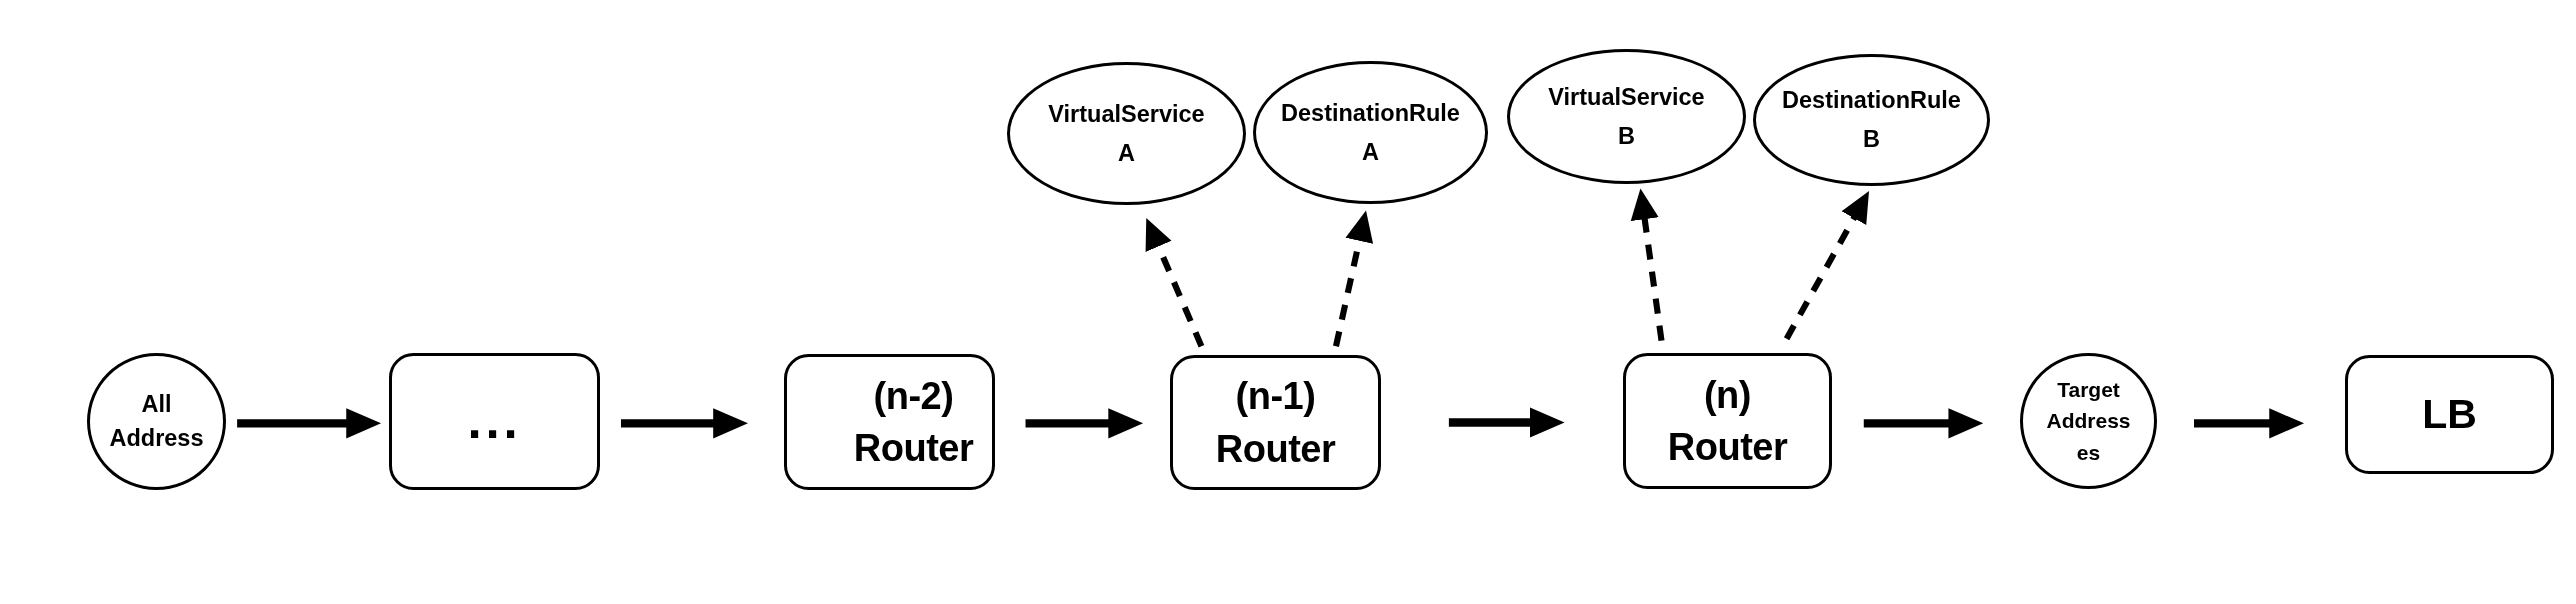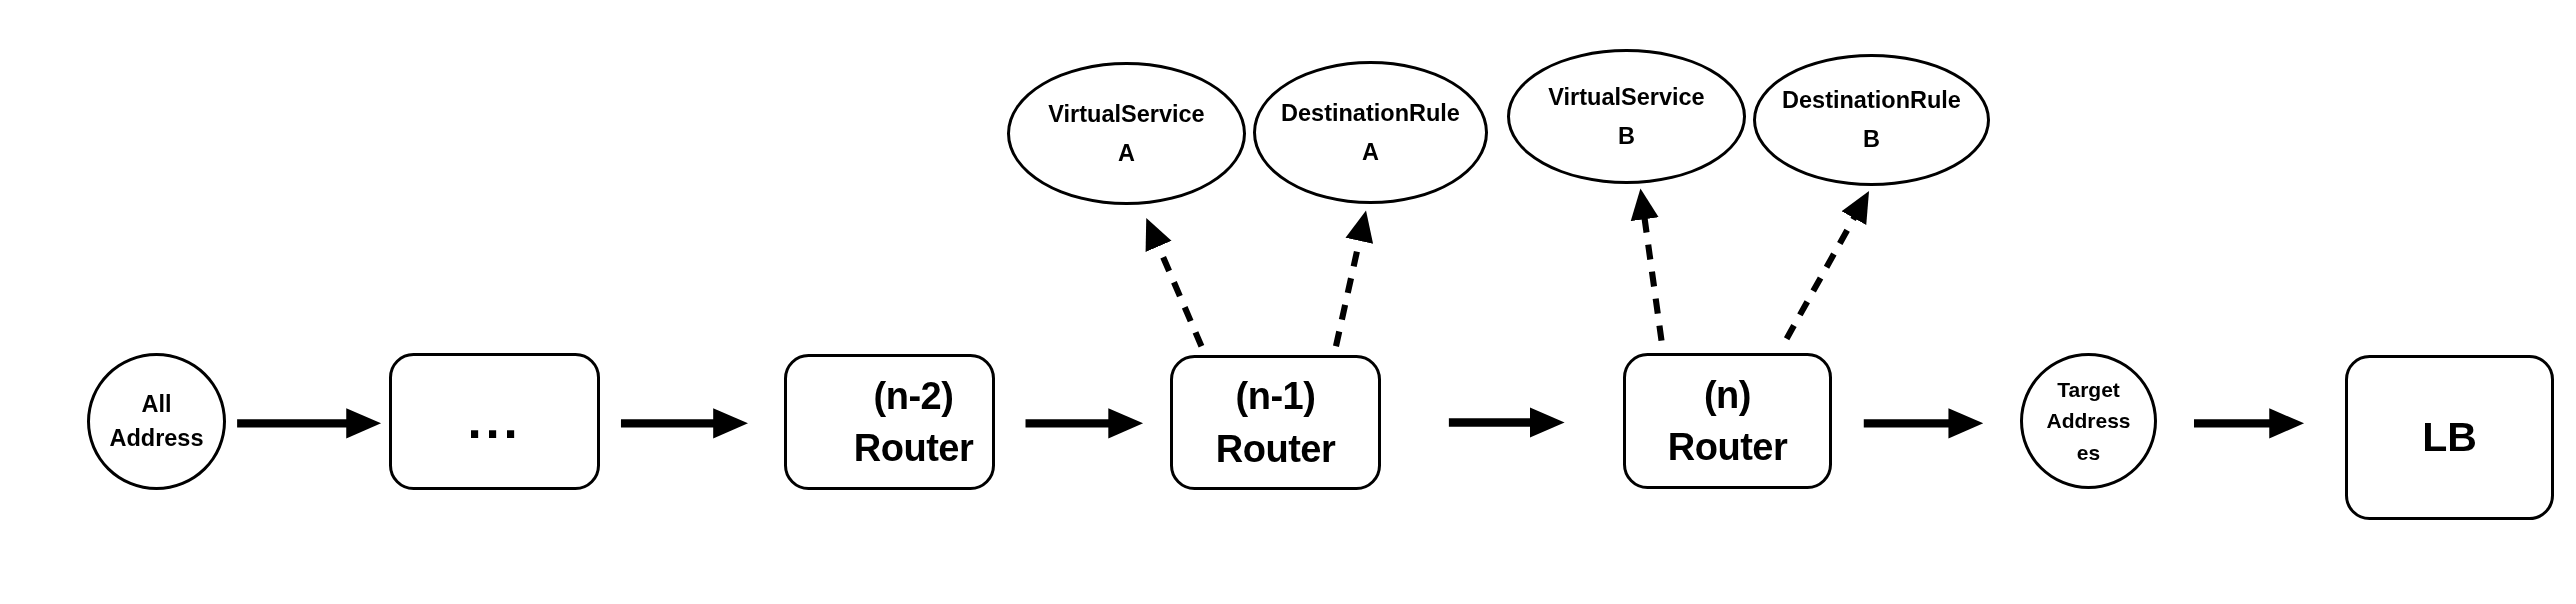--- a/index.html
+++ b/index.html
@@ -96,21 +96,21 @@
     <span class="label lbl-router">(n)
 Router</span>
   </div>
 
   <div class="node ellipse" style="left:2020px; top:353px; width:137px; height:136px;">
     <span class="label lbl-target">Target
 Address
 es</span>
   </div>
 
-  <div class="node box" style="left:2345px; top:355px; width:209px; height:165px;">
+  <div class="node box" style="left:2345px; top:355px; width:209px; height:119px;">
     <span class="label lbl-lb">LB</span>
   </div>
 
   <div class="node ellipse" style="left:1007px; top:62px; width:239px; height:143px;">
     <span class="label lbl-top">VirtualService
 A</span>
   </div>
 
   <div class="node ellipse" style="left:1253px; top:61px; width:235px; height:143px;">
     <span class="label lbl-top">DestinationRule

